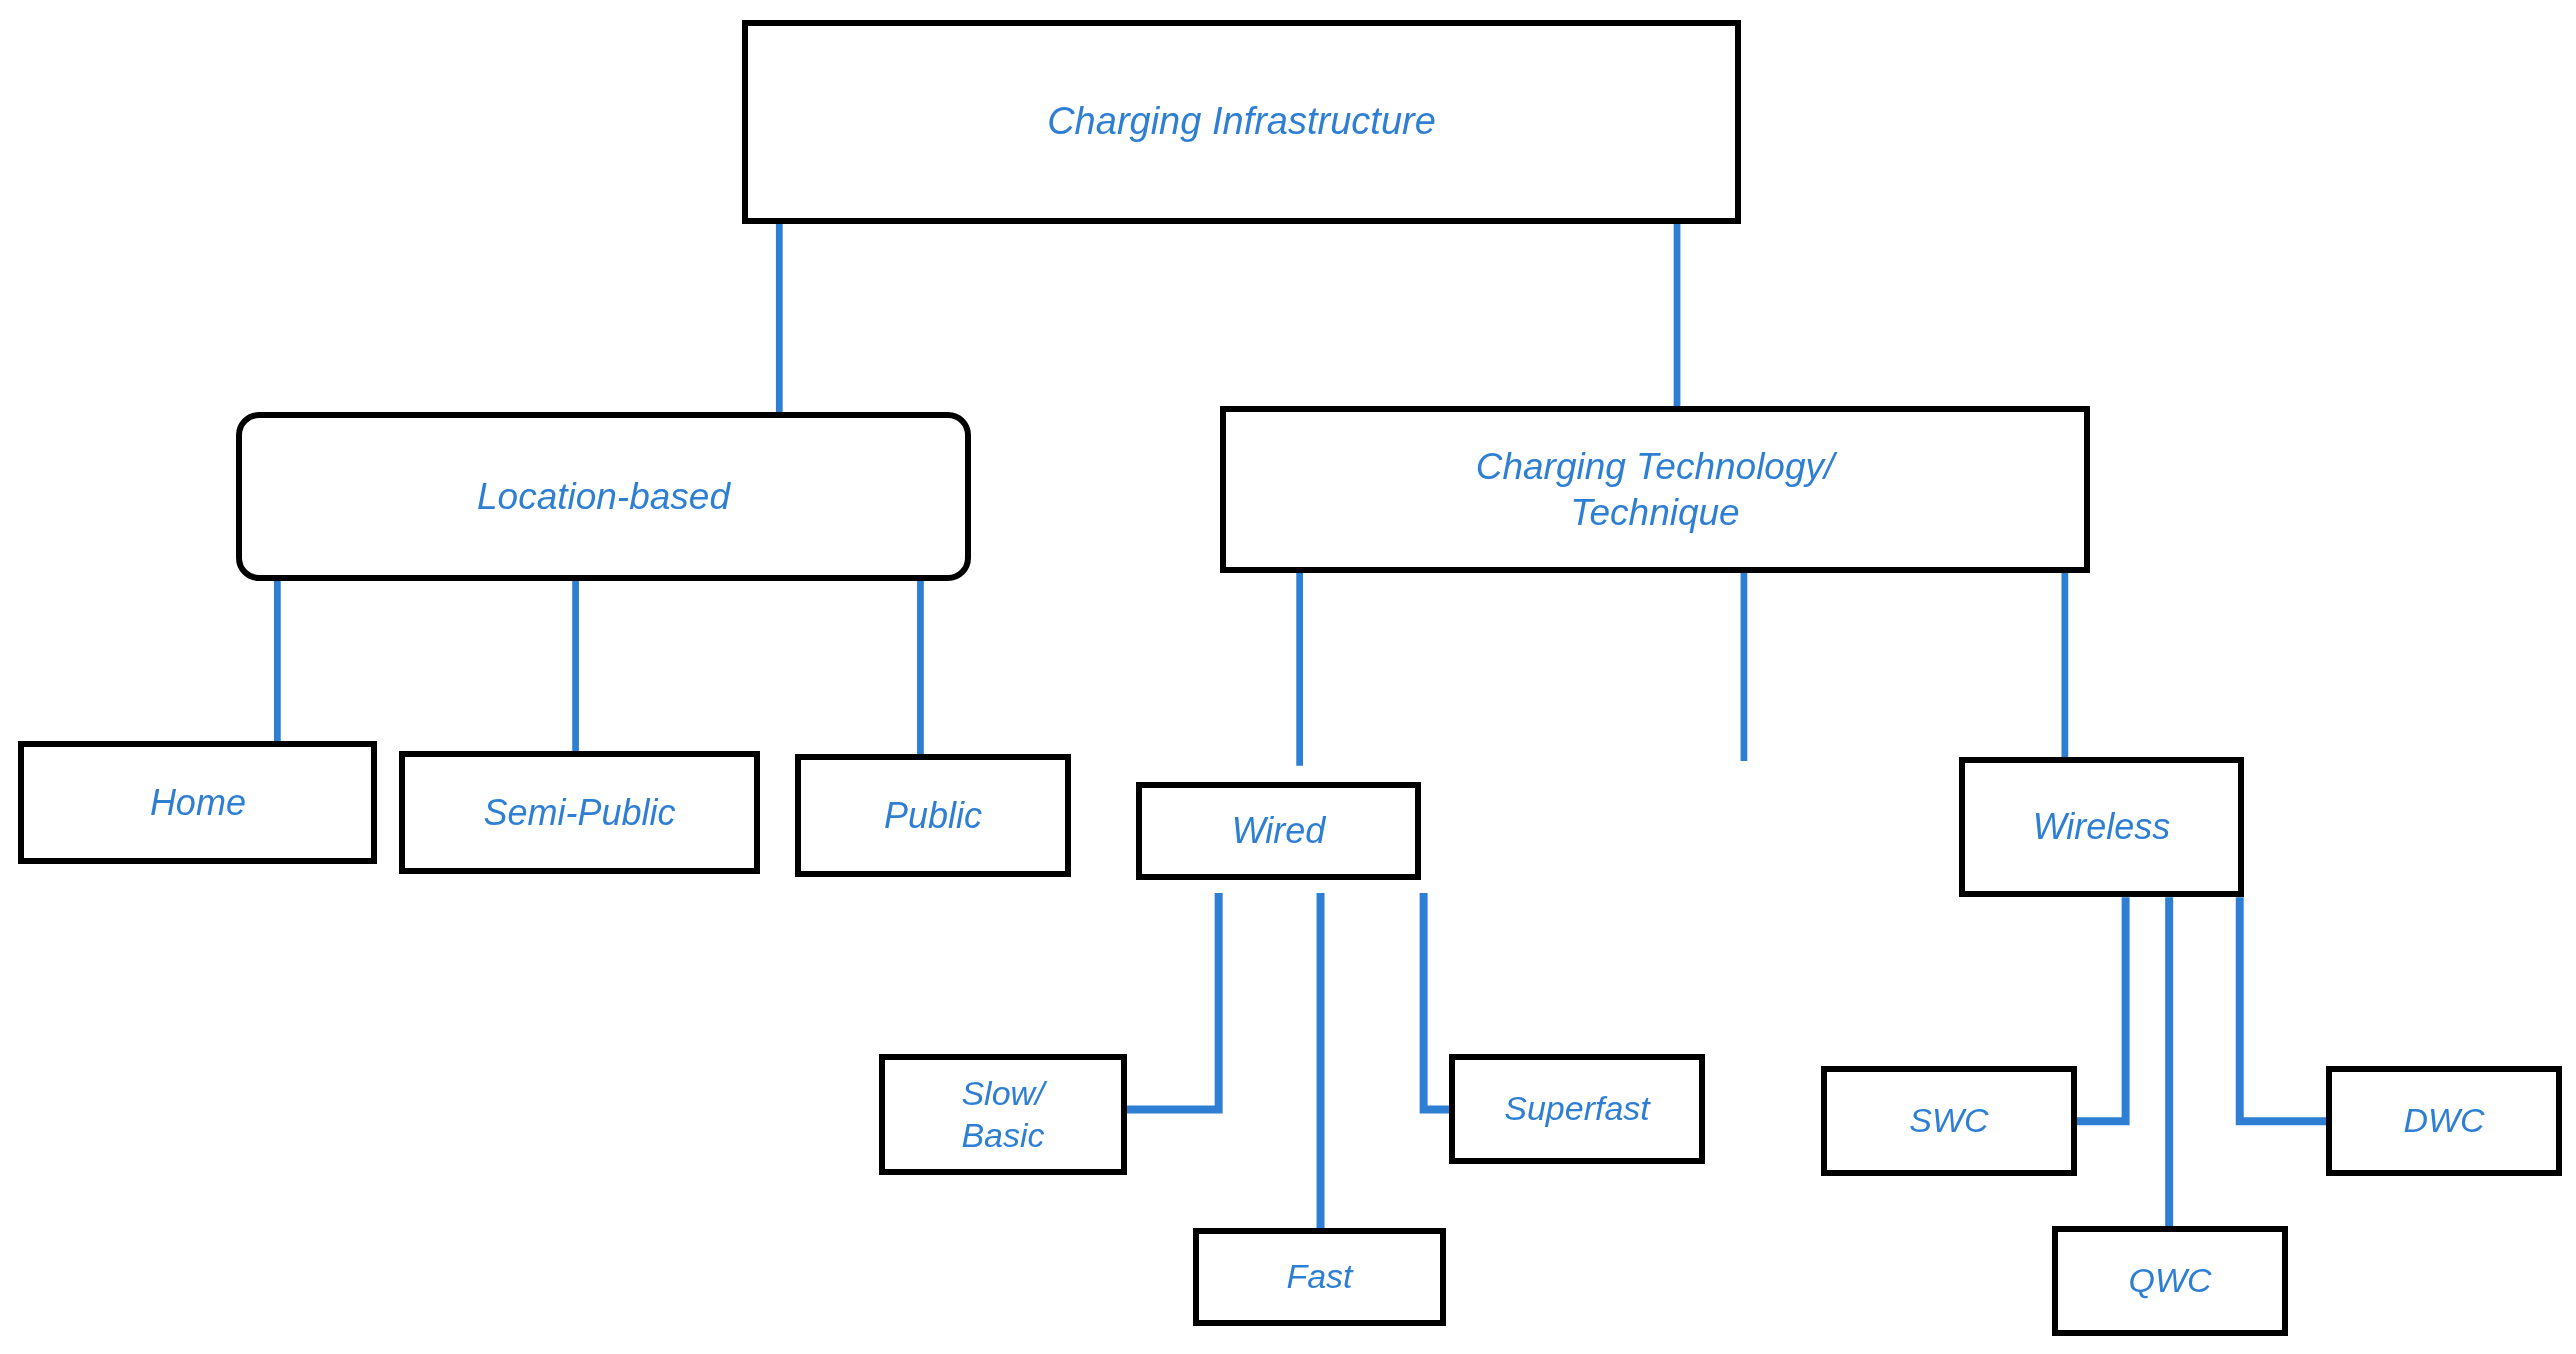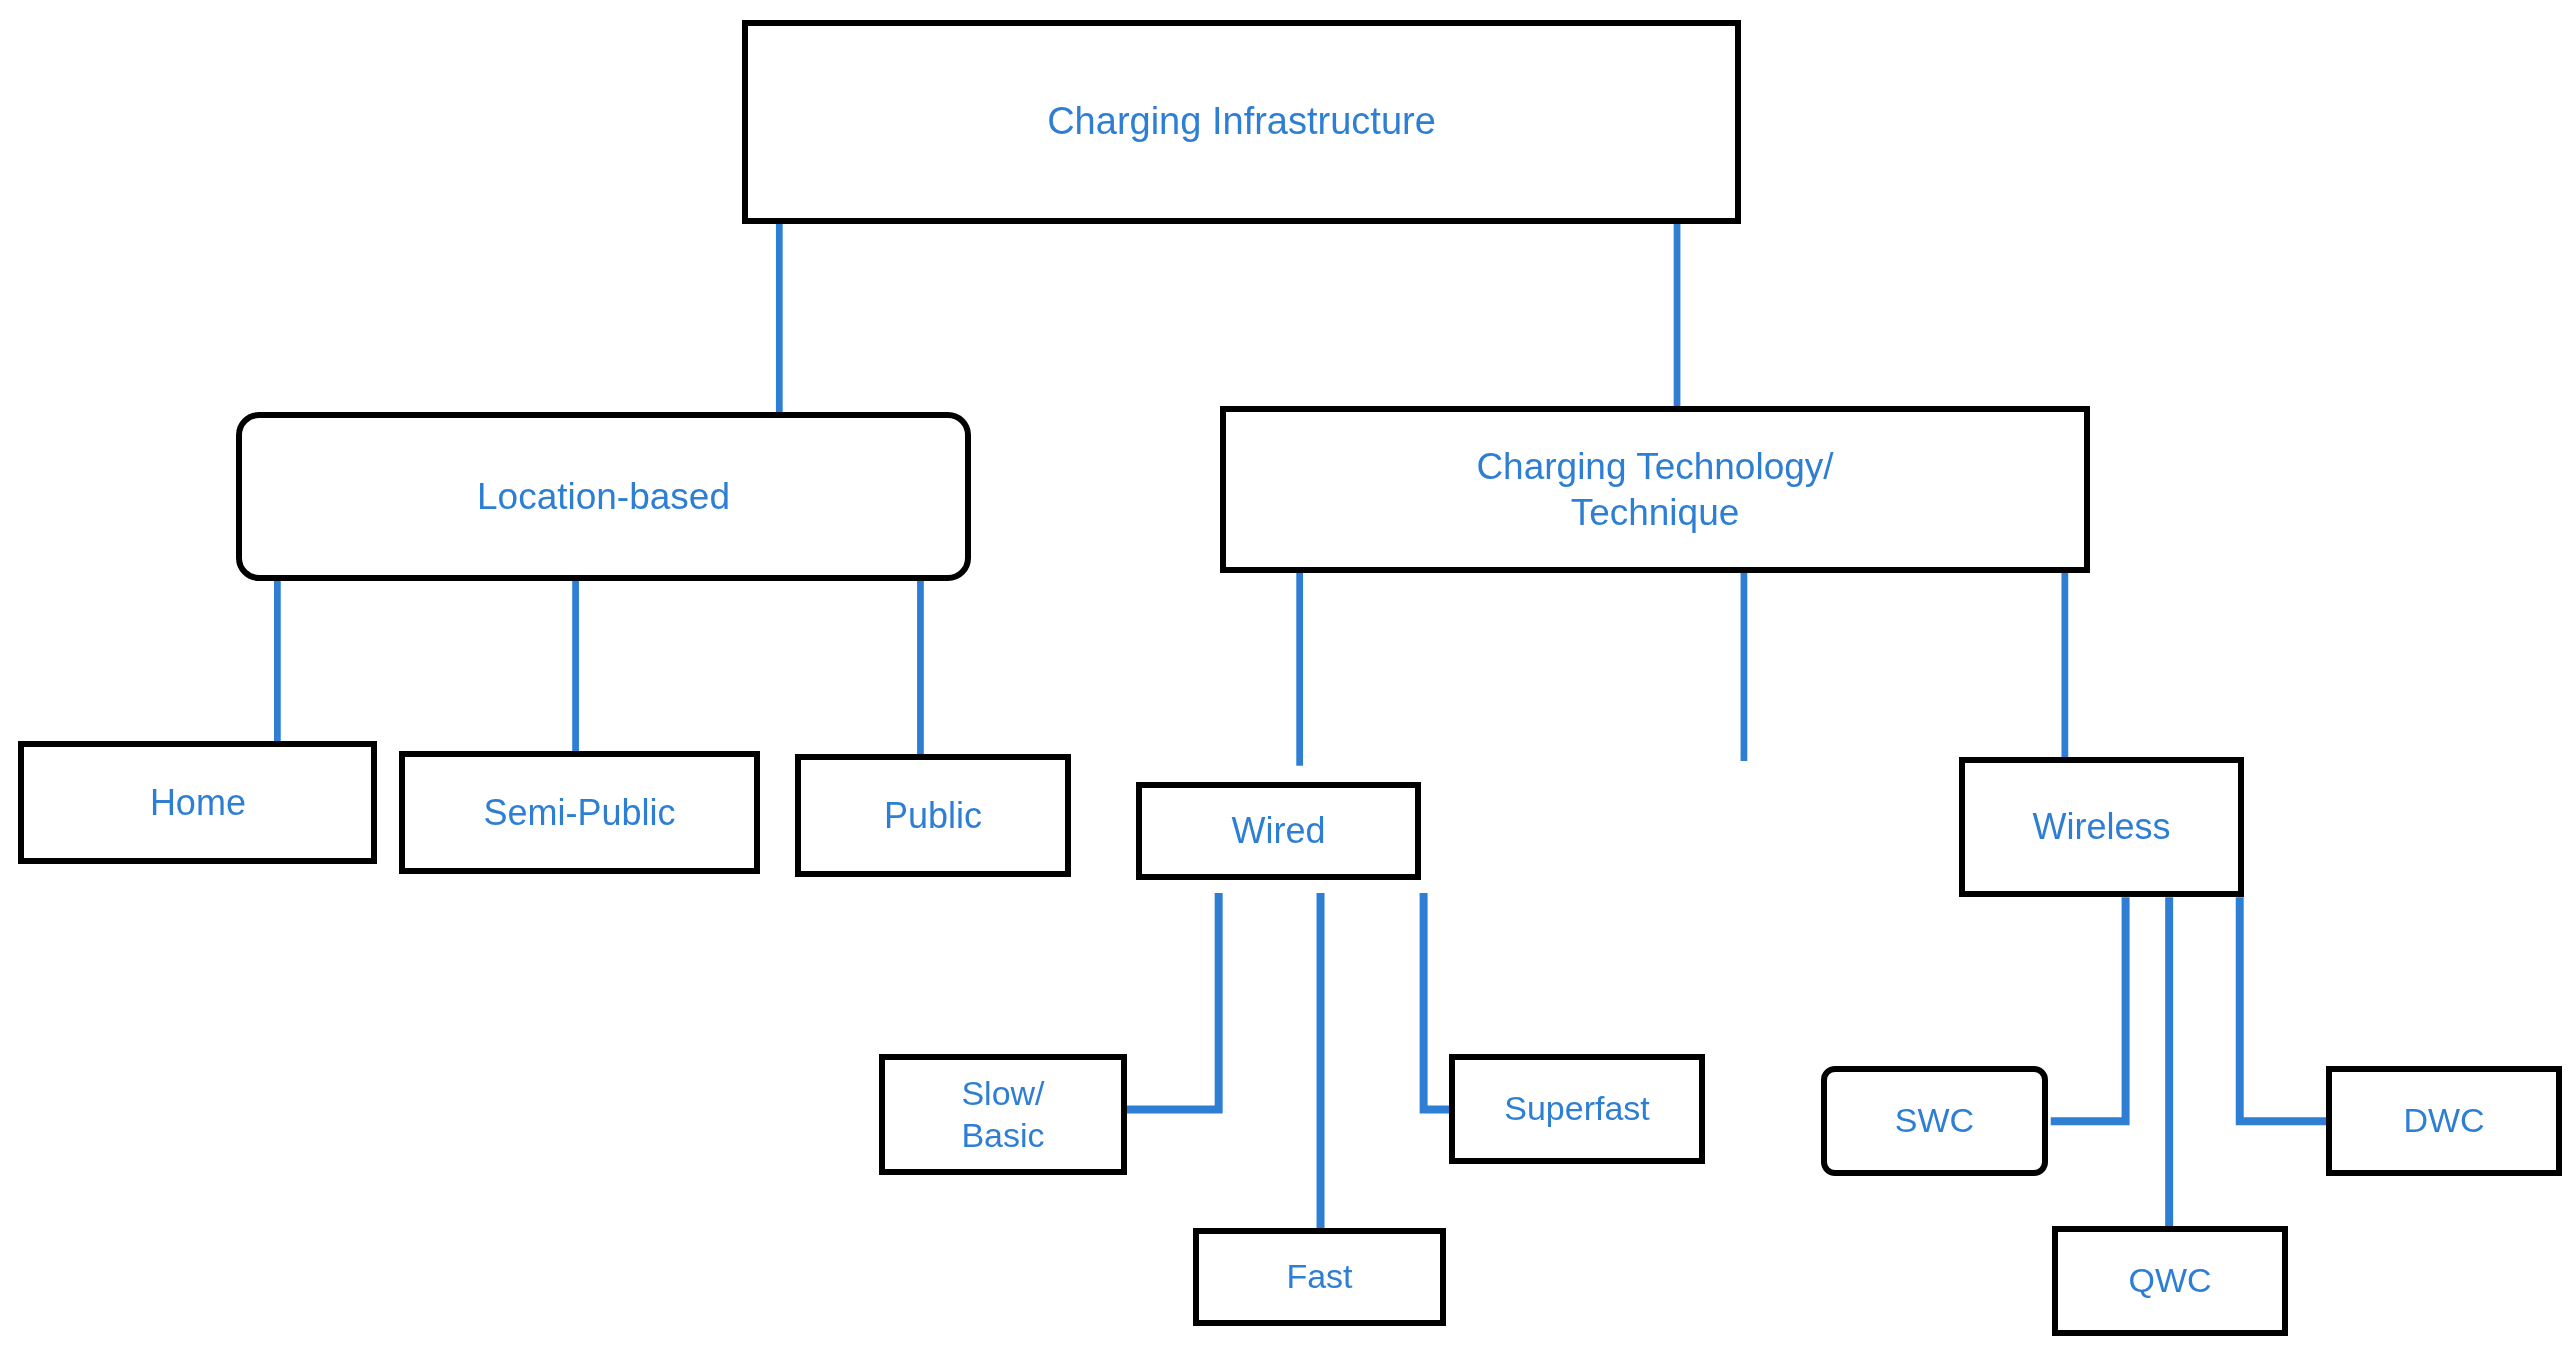--- a/index.html
+++ b/index.html
@@ -10,20 +10,21 @@
   }
   body {
     font-family: "Liberation Sans", sans-serif;
   }
   #stage {
     position: relative;
     width: 2576px;
     height: 1355px;
     background: #ffffff;
     overflow: hidden;
+    font-style: italic;
   }
   svg.connectors {
     position: absolute;
     left: 0;
     top: 0;
     width: 2576px;
     height: 1355px;
     pointer-events: none;
   }
   .node {
@@ -128,21 +129,21 @@
   </div>
 
   <div class="node lvl4" style="left:1193px; top:1228px; width:253px; height:98px;">
     <span class="label">Fast</span>
   </div>
 
   <div class="node lvl4" style="left:1449px; top:1054px; width:256px; height:110px;">
     <span class="label">Superfast</span>
   </div>
 
-  <div class="node lvl4" style="left:1821px; top:1066px; width:227px; height:110px;border-radius:14px;">
+  <div class="node lvl4" style="left:1821px; top:1066px; width:256px; height:110px;">
     <span class="label">SWC</span>
   </div>
 
   <div class="node lvl4" style="left:2052px; top:1226px; width:236px; height:110px;">
     <span class="label">QWC</span>
   </div>
 
   <div class="node lvl4" style="left:2326px; top:1066px; width:236px; height:110px;">
     <span class="label">DWC</span>
   </div>

